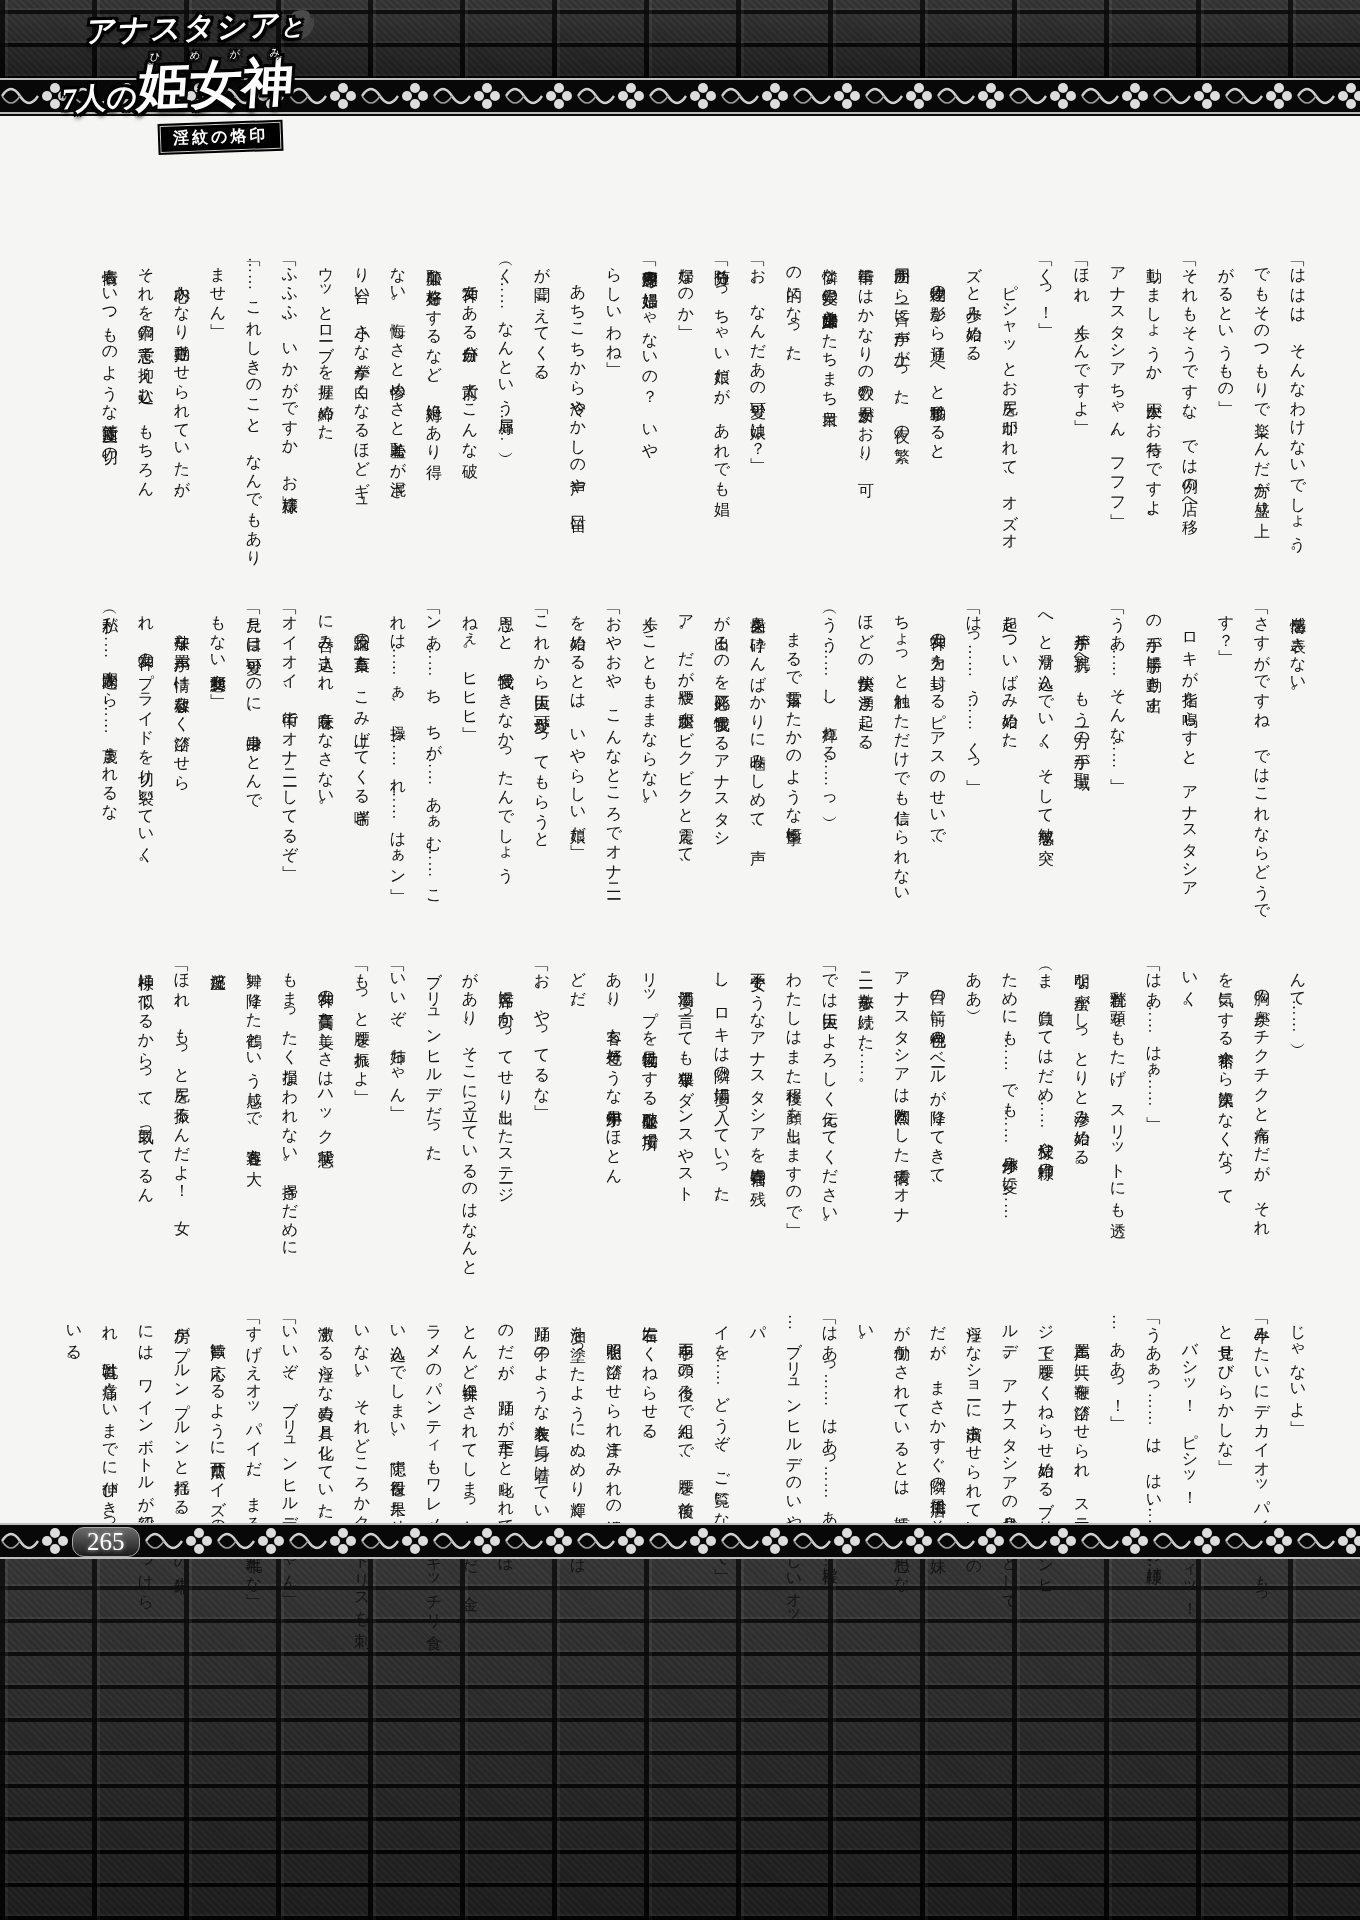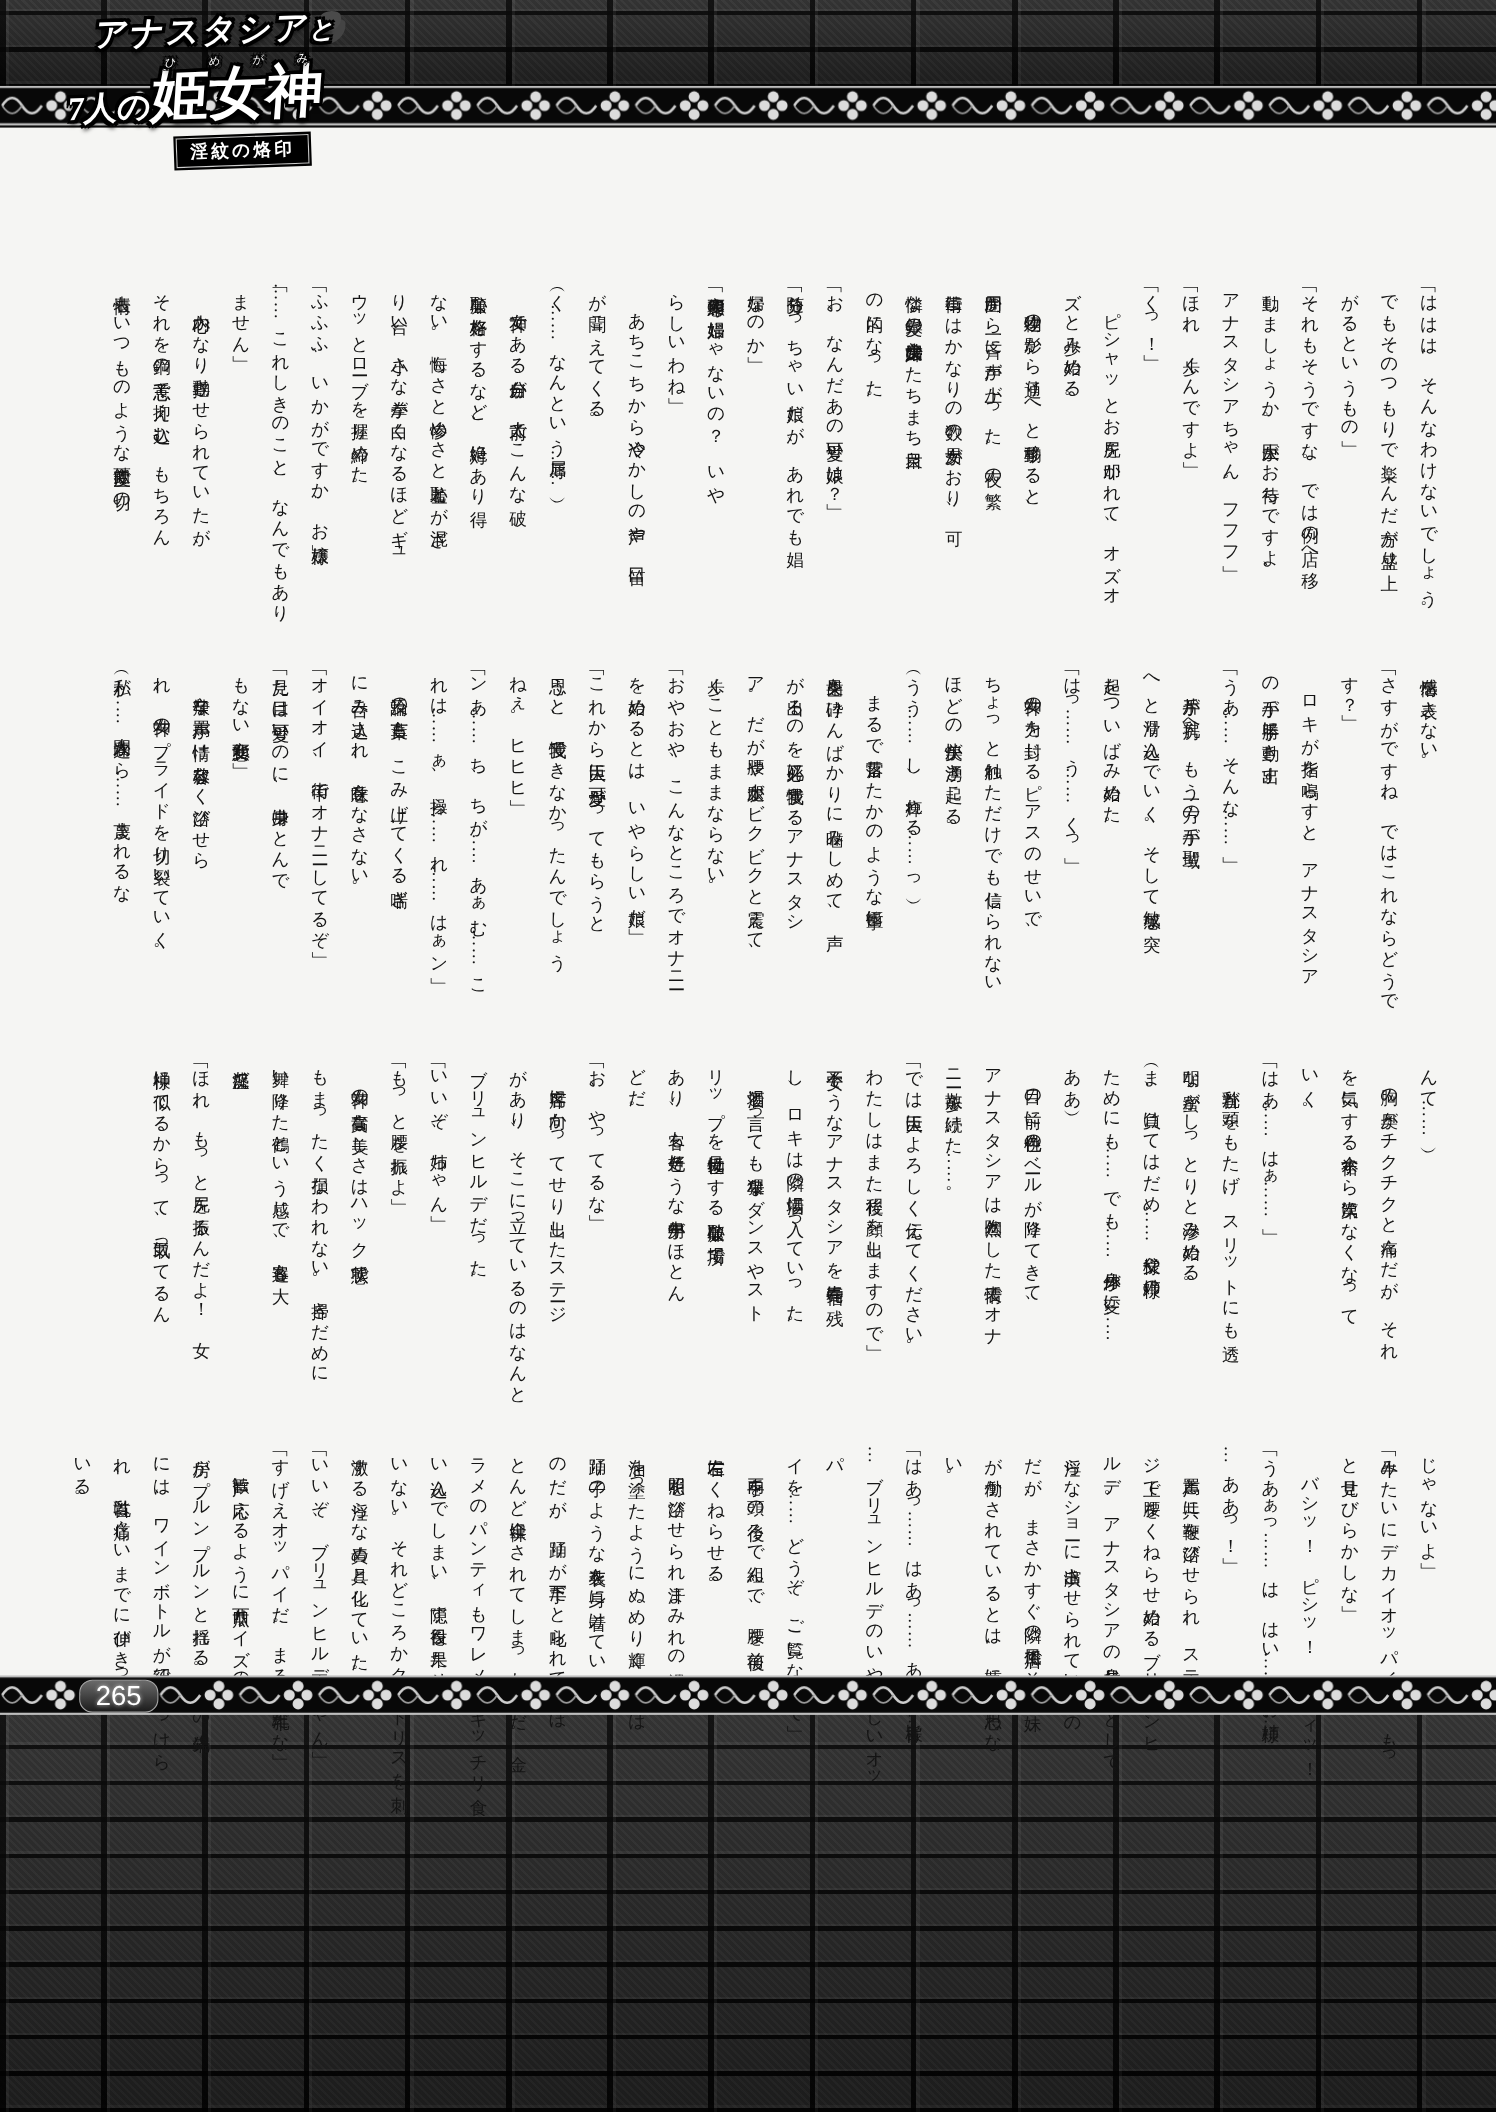--- a/index.html
+++ b/index.html
@@ -77,21 +77,21 @@
   .logo-sub{
     margin:4px 0 0 96px;display:inline-block;
     background:#000;color:#fff;
     font-size:16px;font-weight:700;letter-spacing:3px;
     padding:2px 12px;border:1px solid #cfcfcf;outline:2px solid #000;
   }
   
   .pagenum{
     position:absolute;left:72px;top:1524px;z-index:6;
     height:28px;margin-top:3px;line-height:28px;padding:0 14px;
-    font-family:Liberation Sans, sans-serif;
+    font-family:Liberation Serif, serif;
     font-size:25px;color:#fff;
     background:linear-gradient(#6a6a6a,#1c1c1c);
     border:1px solid #a8a8a8;border-radius:12px;
     text-shadow:0 0 4px rgba(255,255,255,.7);
   }
 </style>
 </head>
 <body>
 
 <div class="brick brick-top"></div>

